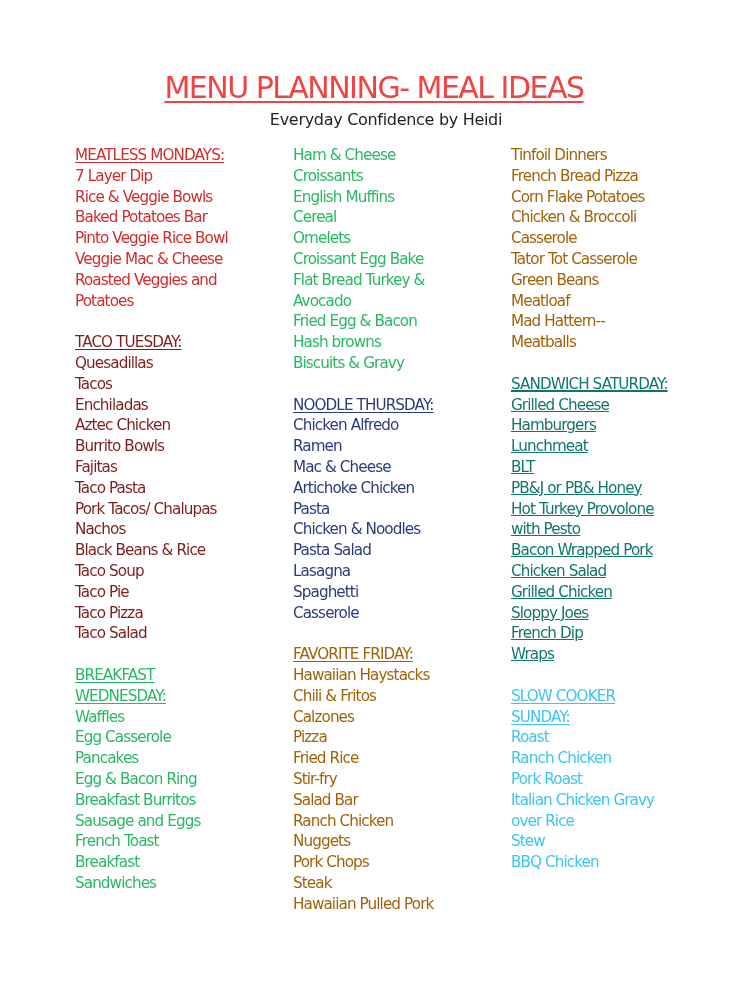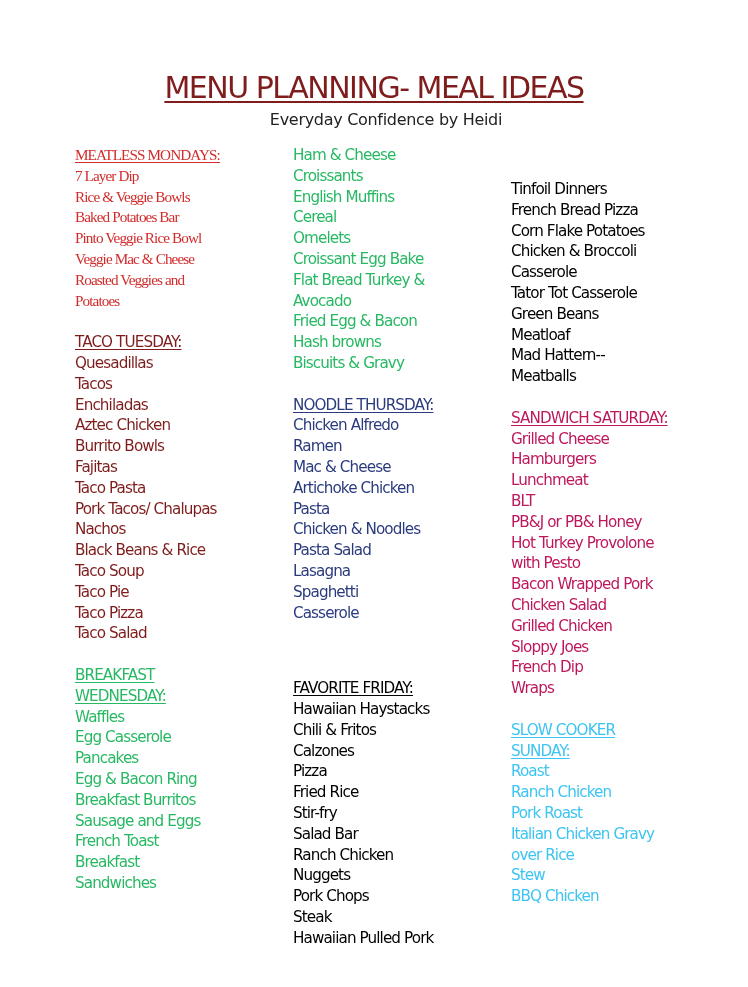--- a/index.html
+++ b/index.html
@@ -1,36 +1,36 @@
 <!DOCTYPE html>
 <html><head>
 <meta charset="utf-8">
 <style>
   html, body { margin: 0; padding: 0; background: #ffffff; }
   body { width: 748px; height: 987px; position: relative; overflow: hidden;
          font-family: "DejaVu Sans", sans-serif; }
   .title { position: absolute; left: 0; width: 748px; top: 71px; text-align: center;
-           font-size: 30px; line-height: 34px; color: #7f1d1d; text-decoration: underline;
+           font-size: 30px; line-height: 34px; color: #ef4444; text-decoration: underline;
            letter-spacing: -1.5px; text-decoration-thickness: 2px; text-underline-offset: 3px;
            font-weight: normal; }
   .subtitle { position: absolute; left: 12px; width: 748px; top: 110px; text-align: center;
               font-size: 16px; line-height: 20px; color: #222; letter-spacing: -0.3px; }
   .col { position: absolute; top: 145px; }
   .col1 { left: 75px; }
   .col2 { left: 293px; }
   .col3 { left: 511px; }
   .line { font-size: 15.2px; line-height: 20.8px; letter-spacing: -0.9px; white-space: nowrap; }
   .hdr { text-decoration: underline; text-underline-offset: 2px; }
   .gap { height: 20.8px; }
-  .red { color: #d22b2b; font-family: Liberation Serif, serif; }
+  .red { color: #d22b2b; }
   .yel { color: #7f1d1d; }
   .grn { color: #27b863; }
   .nav { color: #2b3b7e; }
-  .pur { color: #000000; margin-top: 34px; }
-  .pnk { color: #be185d; }
+  .pur { color: #a16207; }
+  .pnk { color: #0f766e; text-decoration: underline; }
   .sky { color: #3cc4f2; }
 </style>
 </head>
 <body>
 
 <div class="title">MENU PLANNING- MEAL IDEAS</div>
 <div class="subtitle">Everyday Confidence by Heidi</div>
 
 <div class="col col1">
   <div class="red">

